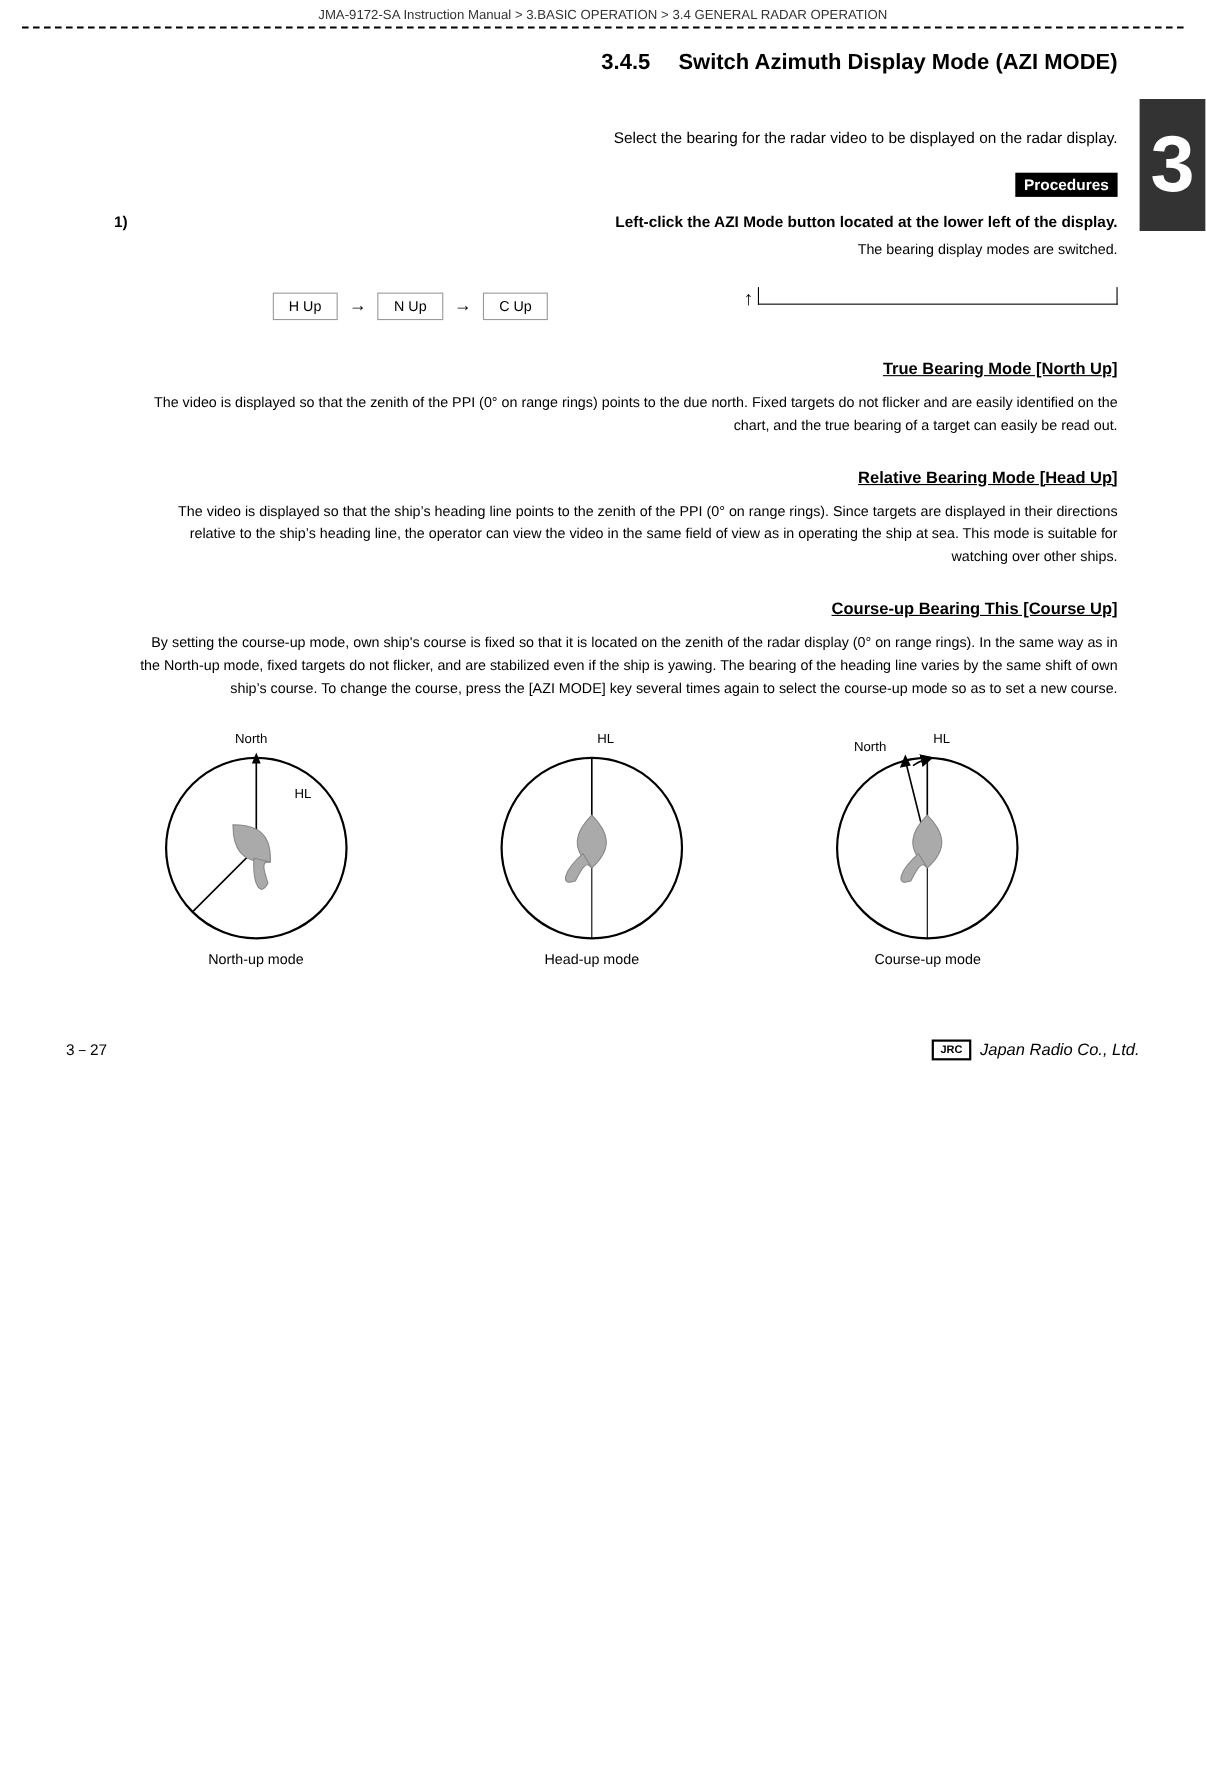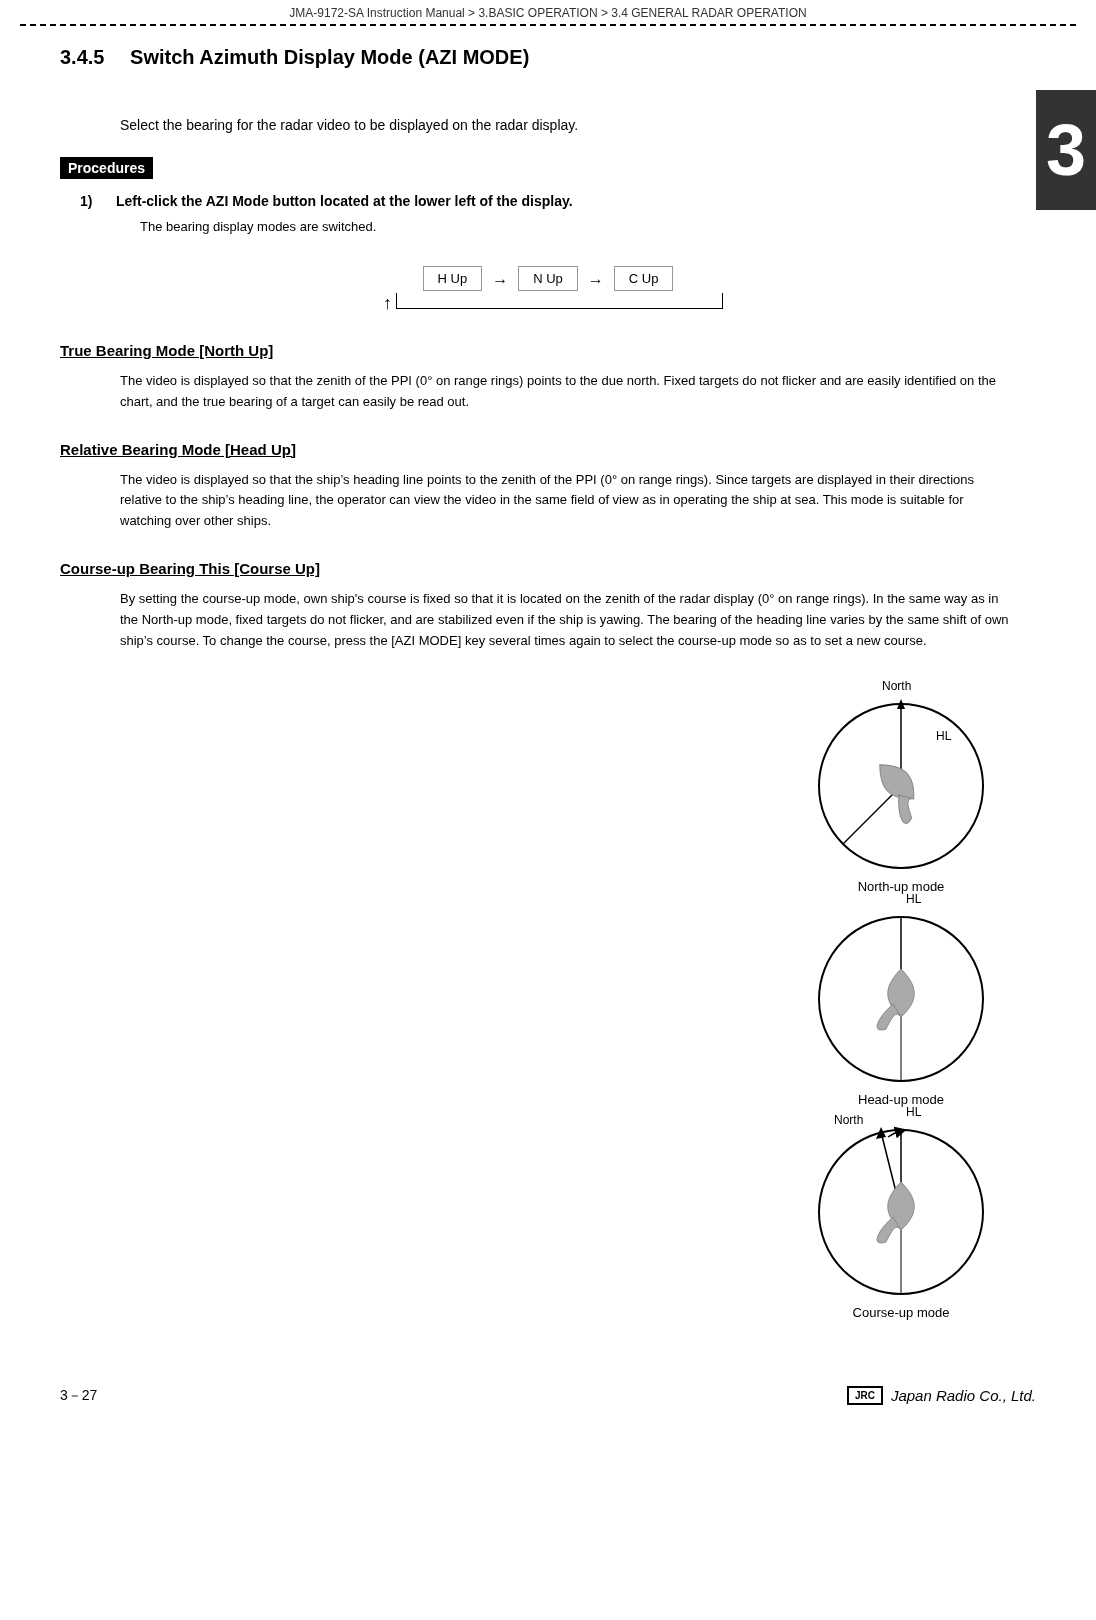--- a/index.html
+++ b/index.html
@@ -37,20 +37,21 @@
       color: #fff;
       font-size: 72px;
       font-weight: bold;
       display: flex;
       align-items: center;
       justify-content: center;
     }
 
     .main-content {
       padding: 20px 80px 20px 60px;
+      text-align: right;
     }
 
     .section-title {
       font-size: 20px;
       font-weight: bold;
       margin-bottom: 16px;
     }
 
     .section-number {
       margin-right: 20px;
@@ -117,21 +118,21 @@
       background: #fff;
     }
 
     .mode-arrow {
       font-size: 16px;
       margin: 0 10px;
     }
 
     .mode-cycle-wrap {
       display: flex;
-      flex-direction: column;
+      flex-direction: row;
       align-items: center;
     }
 
     .sub-section-title {
       font-size: 15px;
       font-weight: bold;
       text-decoration: underline;
       margin: 28px 0 12px 0;
     }
 
@@ -140,21 +141,20 @@
       line-height: 1.6;
       margin-left: 60px;
       margin-bottom: 10px;
     }
 
     .diagrams-row {
       display: flex;
       justify-content: space-around;
       align-items: flex-end;
       margin: 30px 20px 10px 20px;
-      flex-direction: column;
     }
 
     .diagram-item {
       display: flex;
       flex-direction: column;
       align-items: center;
     }
 
     .diagram-label {
       font-size: 13px;

